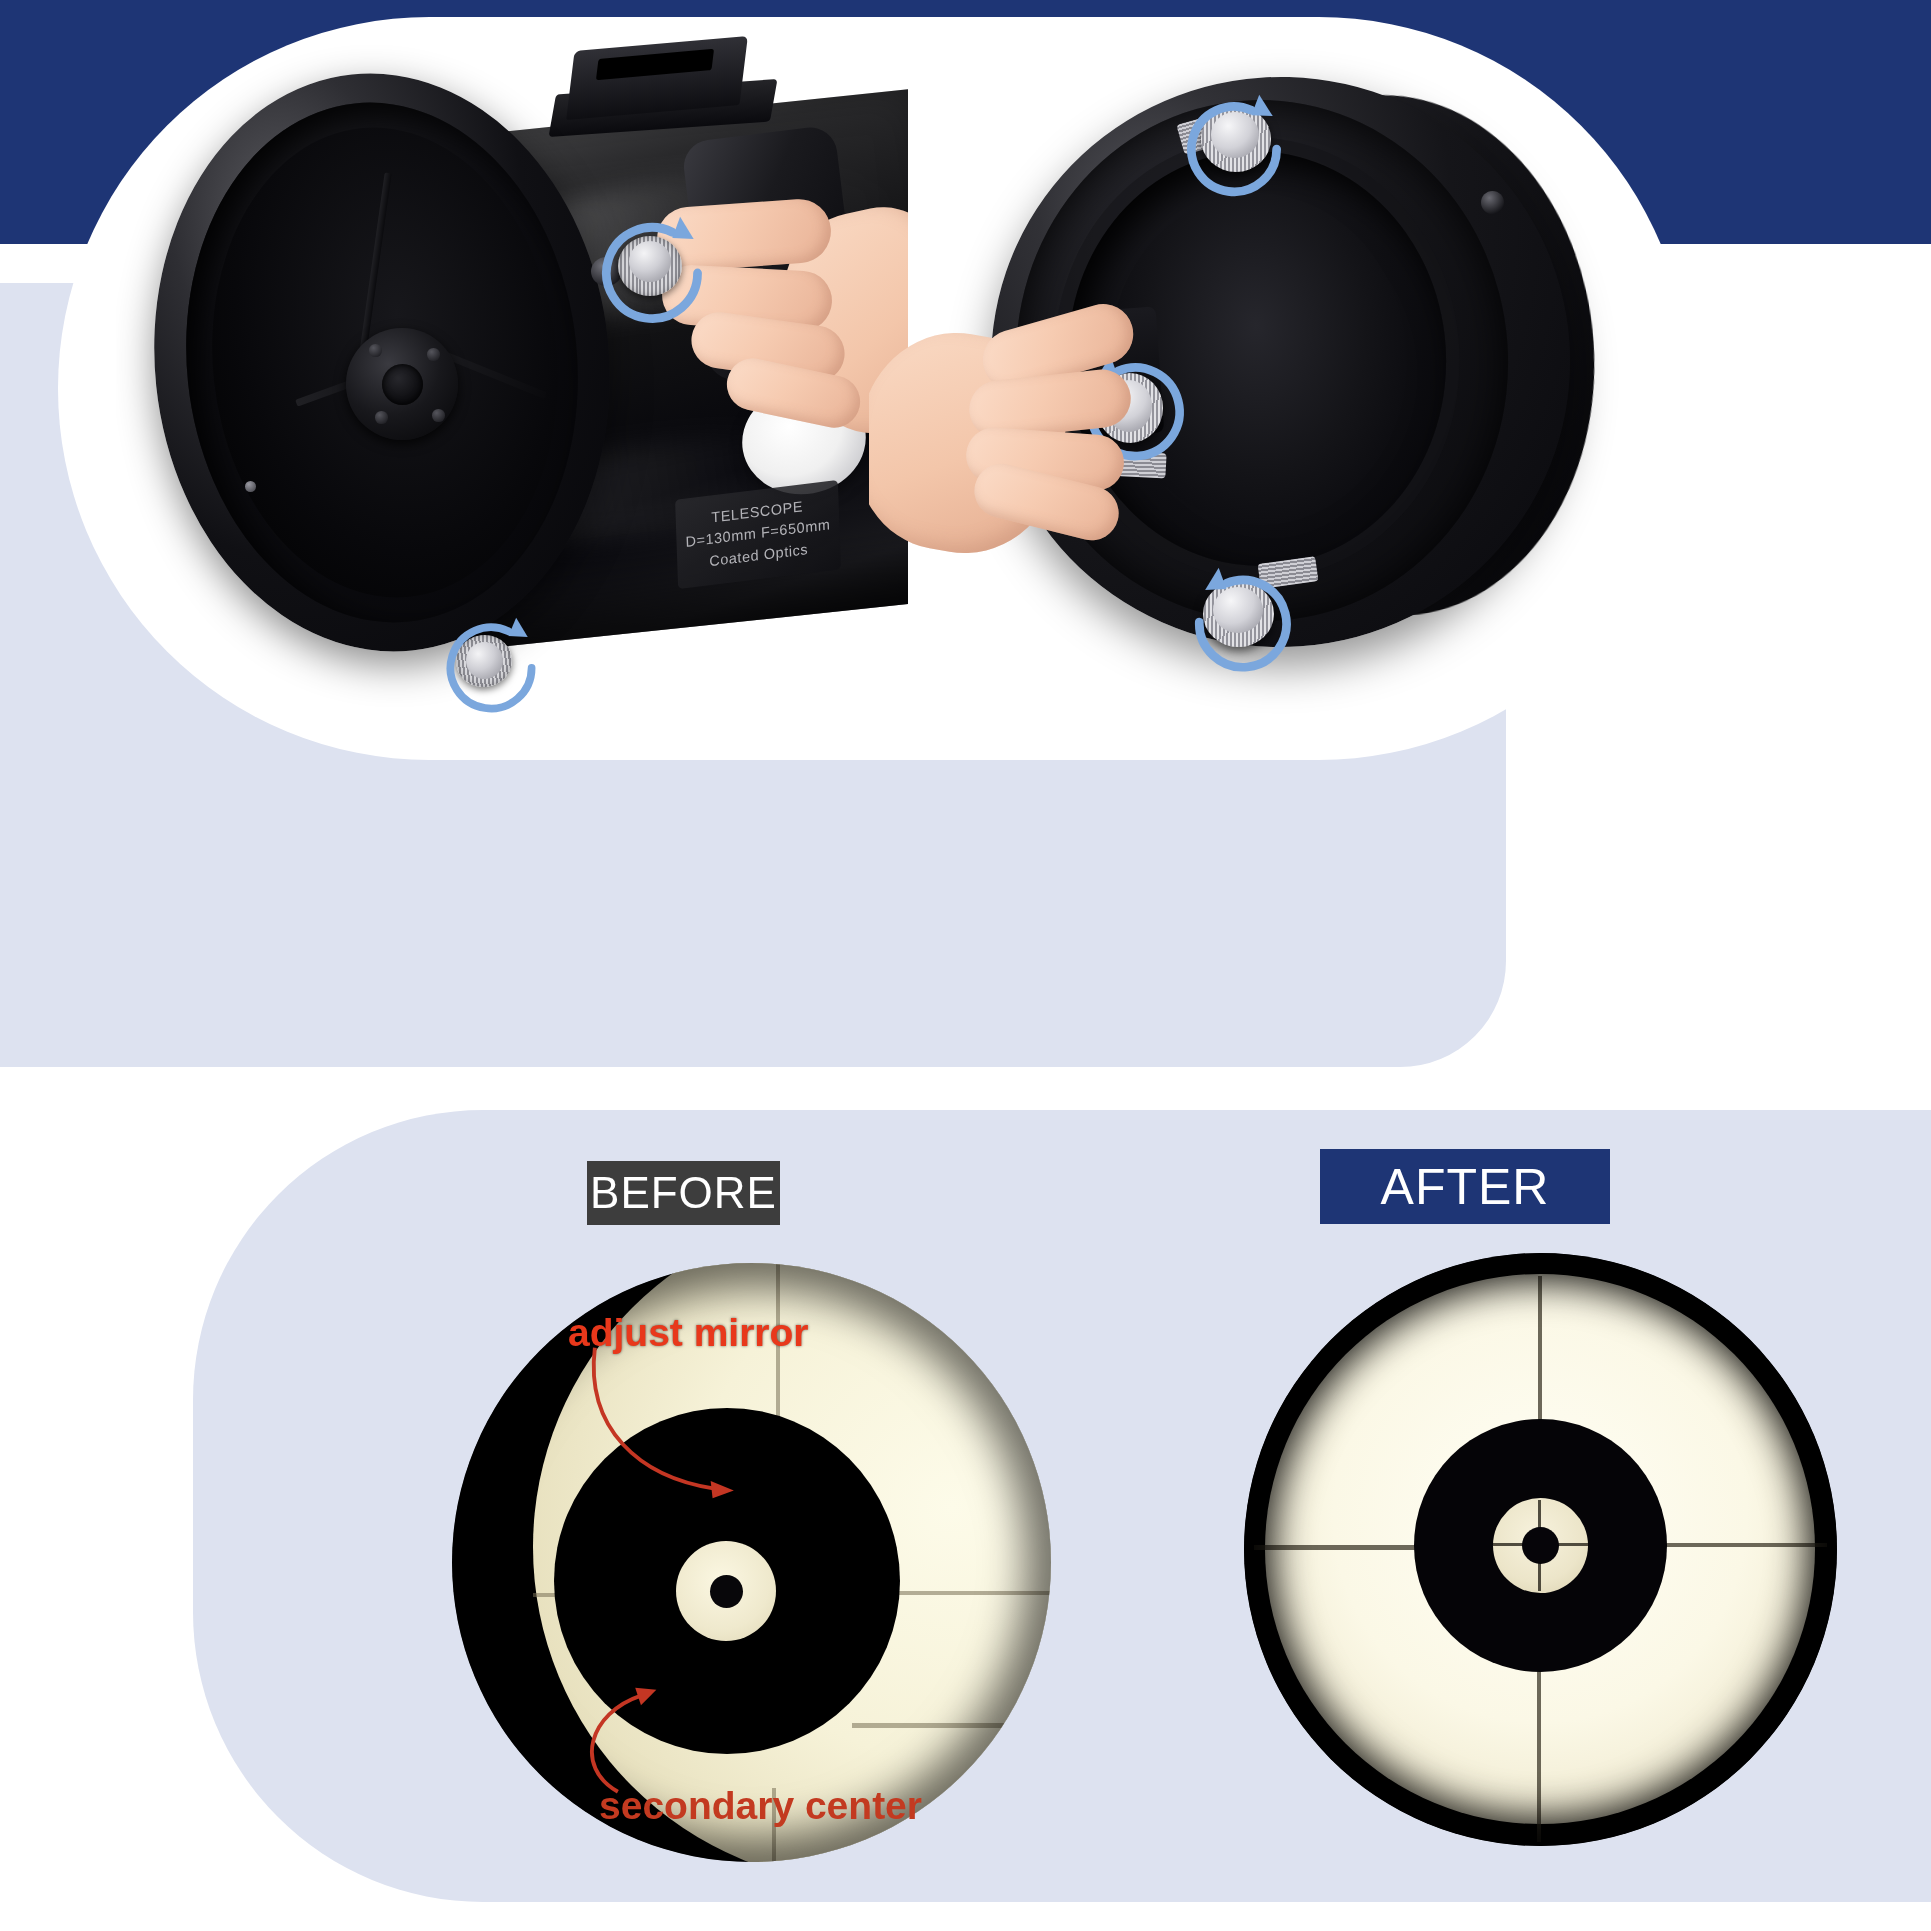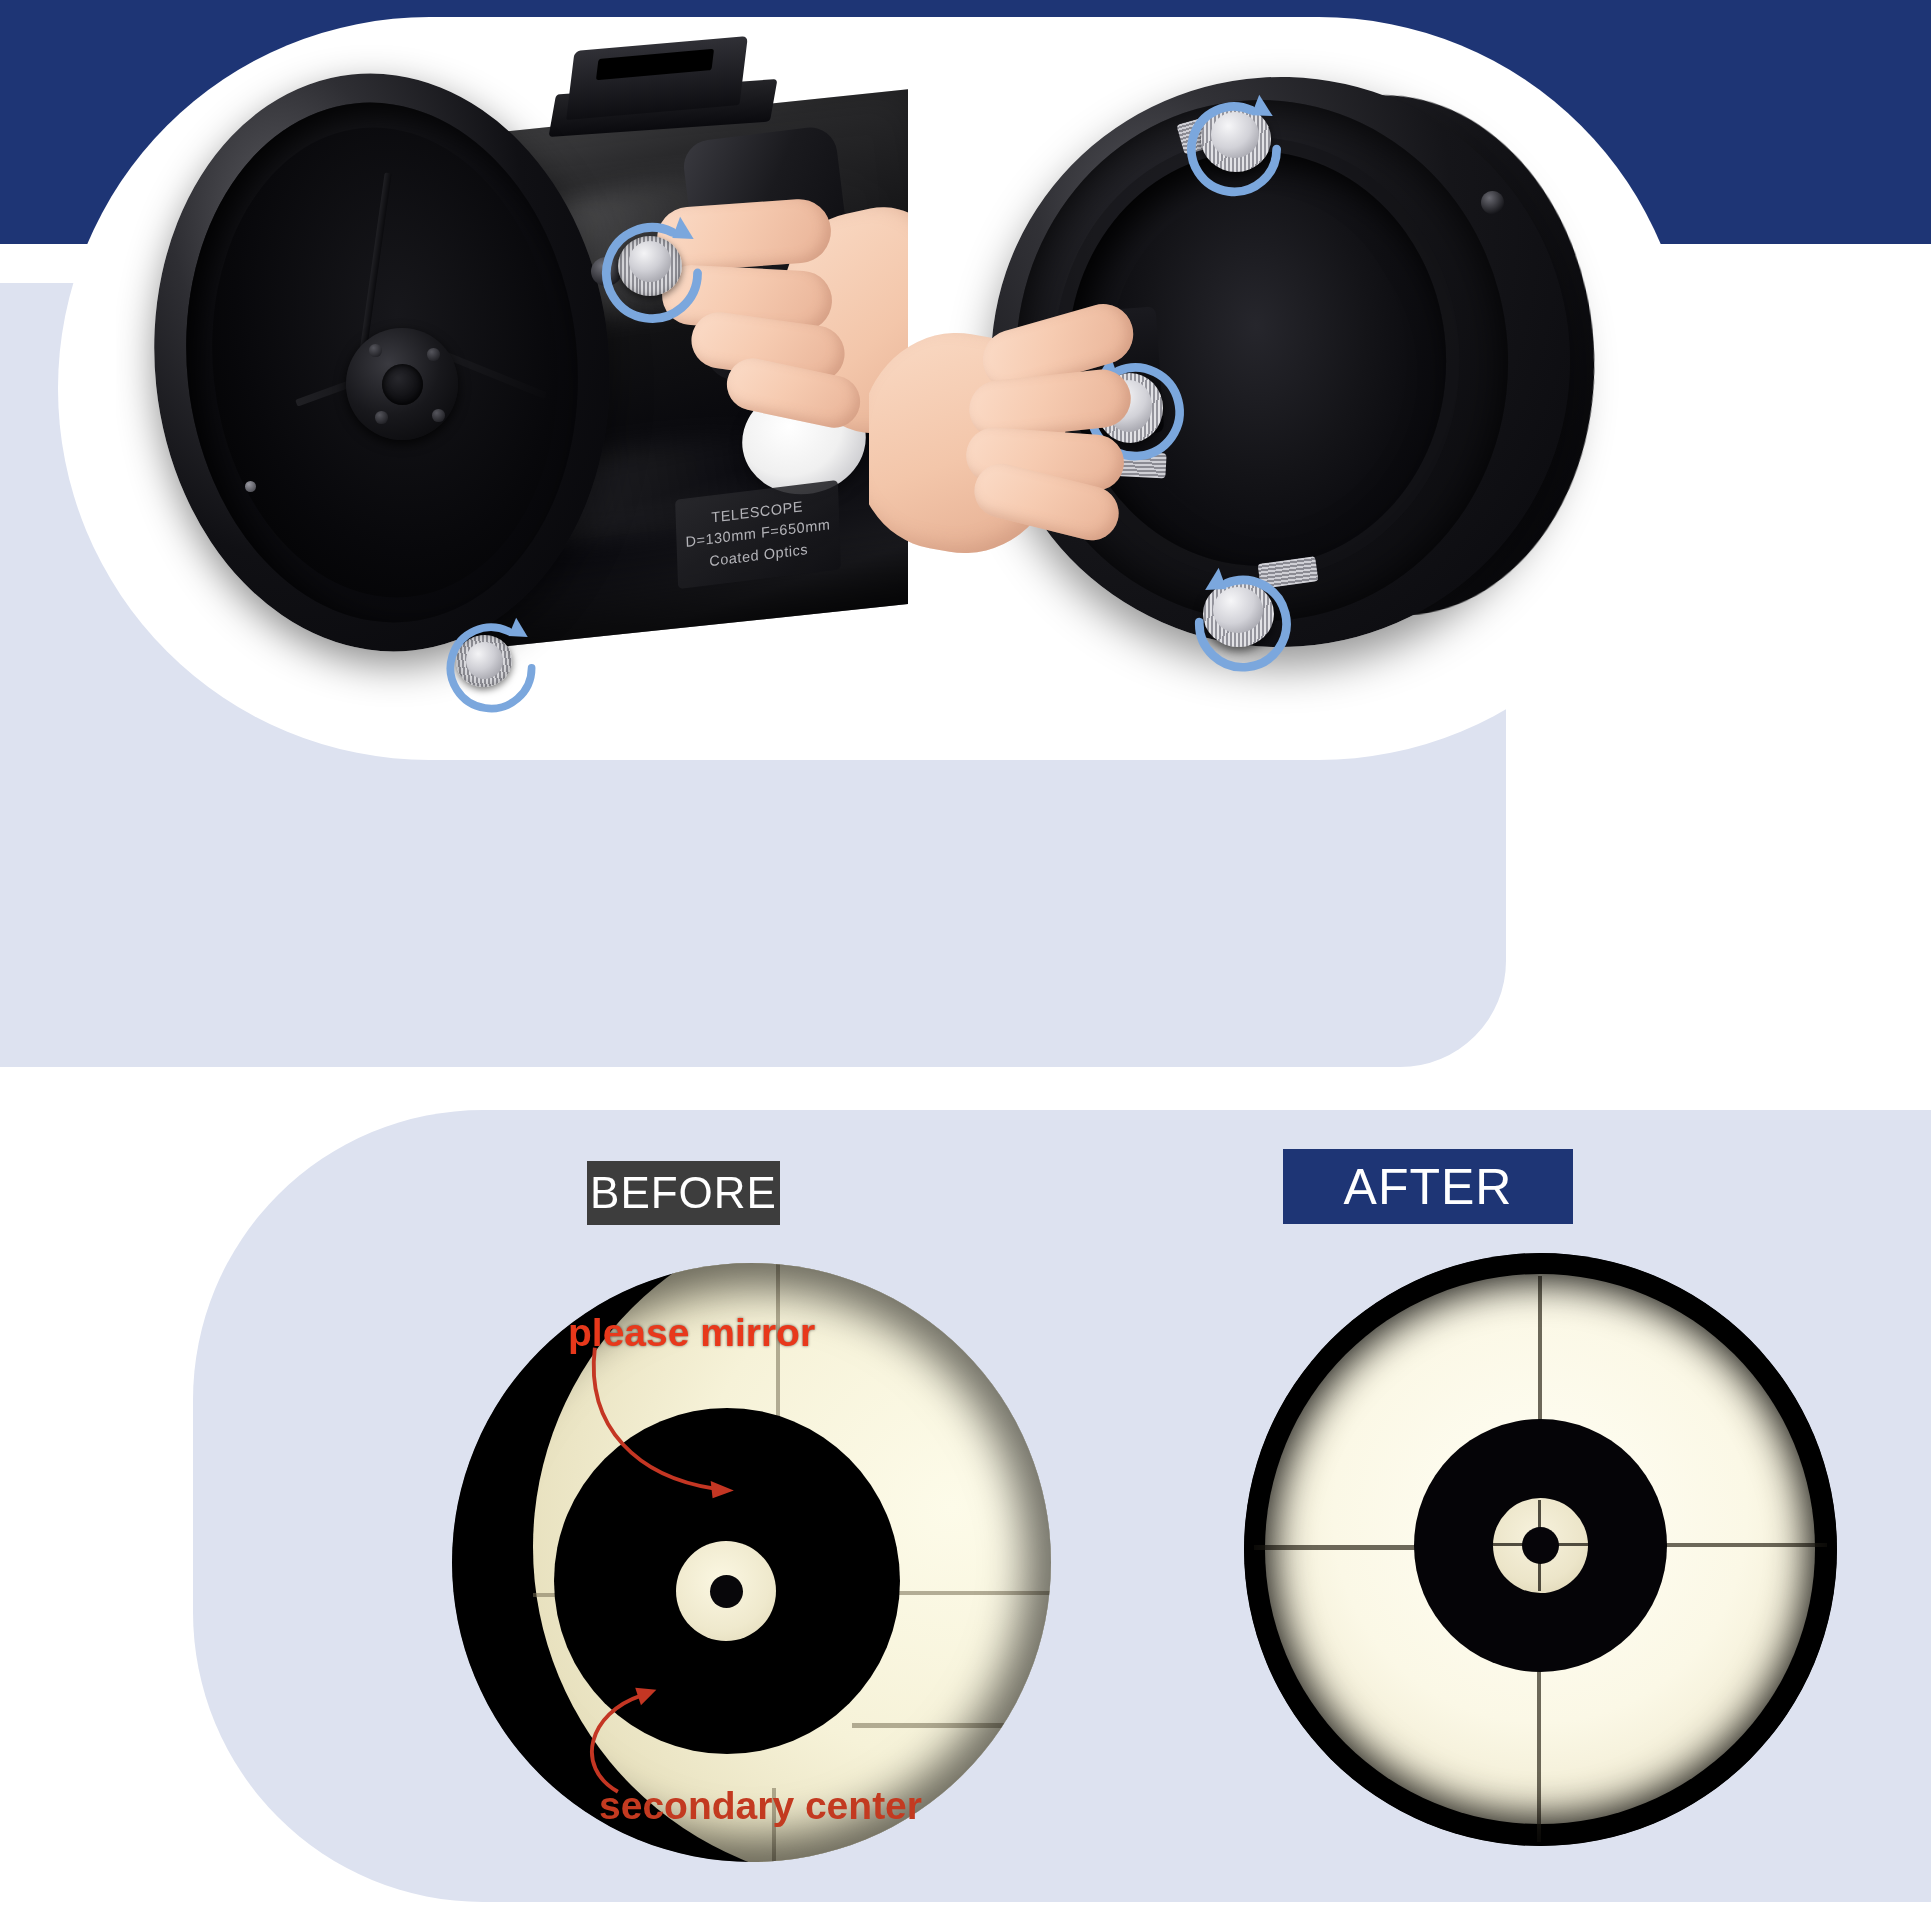--- a/index.html
+++ b/index.html
@@ -398,21 +398,21 @@
     color: #ffffff;
     font-size: 44px;
     letter-spacing: 1px;
   }
   .chip-before {
     left: 587px; top: 1161px;
     width: 193px; height: 64px;
     background: #3d3d3d;
   }
   .chip-after {
-    left: 1283px; top: 1149px;
+    left: 1320px; top: 1149px;
     width: 290px; height: 75px;
     background: #1e3575;
     font-size: 50px;
   }
 
   
   .scope-view {
     position: absolute;
     border-radius: 50%;
     overflow: hidden;
@@ -673,21 +673,21 @@
       <div class="b-tile-line" style="left:319px; top:382px; width:357px; height:3.9px;"></div>
       <div class="b-tile-line" style="left:319px; top:514px; width:357px; height:4.8px;"></div>
       <div class="b-tile-line" style="left:0px;   top:384px; width:126px; height:3.9px;"></div>
     </div>
     <div class="b-shadow-ring"></div>
     <div class="b-center-dot"></div>
     <div class="b-center-hole"></div>
     <div class="b-vign"></div>
   </div>
 
-  <div class="ann-text ann-primary">please mirror</div>
+  <div class="ann-text ann-primary">adjust mirror</div>
 
   <div class="ann-arrow" style="left:591px; top:1342px;">
     <svg width="193" height="193" viewBox="0 0 200 200">
       <path d="M 4 6 C -6 90, 50 140, 128 152" fill="none" stroke="#c43623" stroke-width="4"></path>
       <path d="M 148 154 L 124 144 L 126 162 Z" fill="#c43623"></path>
     </svg>
   </div>
 
   <div class="ann-text ann-secondary">secondary center</div>
 

